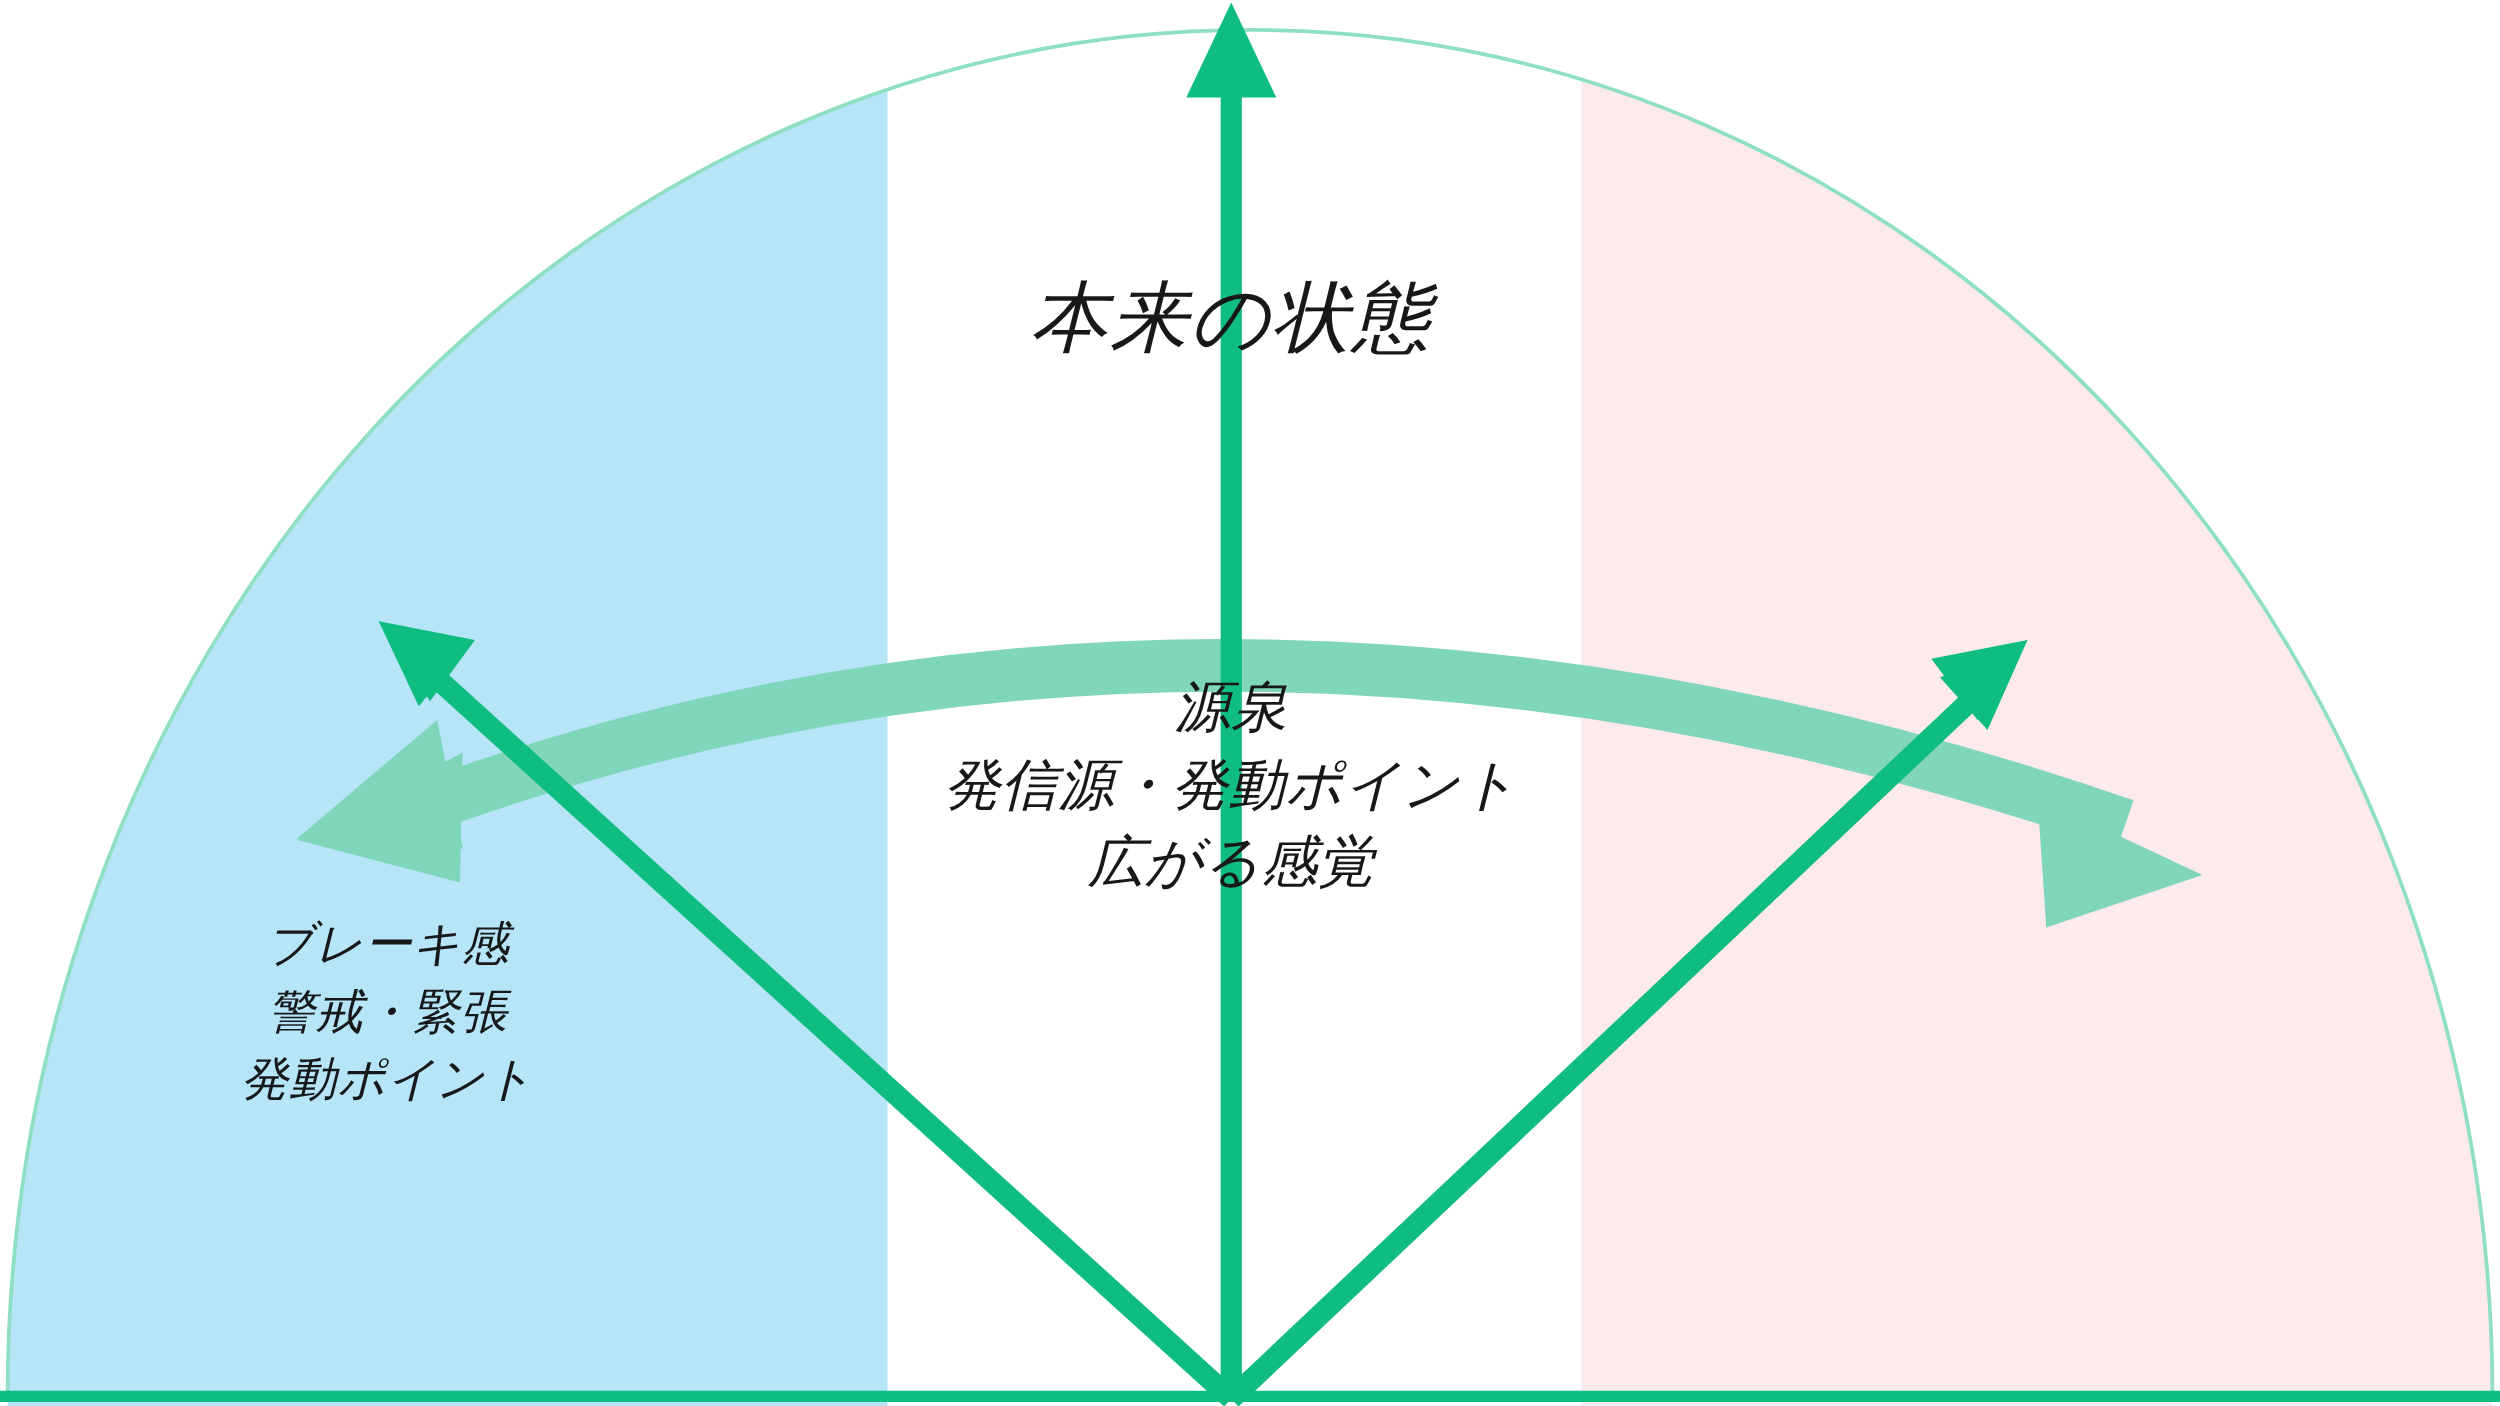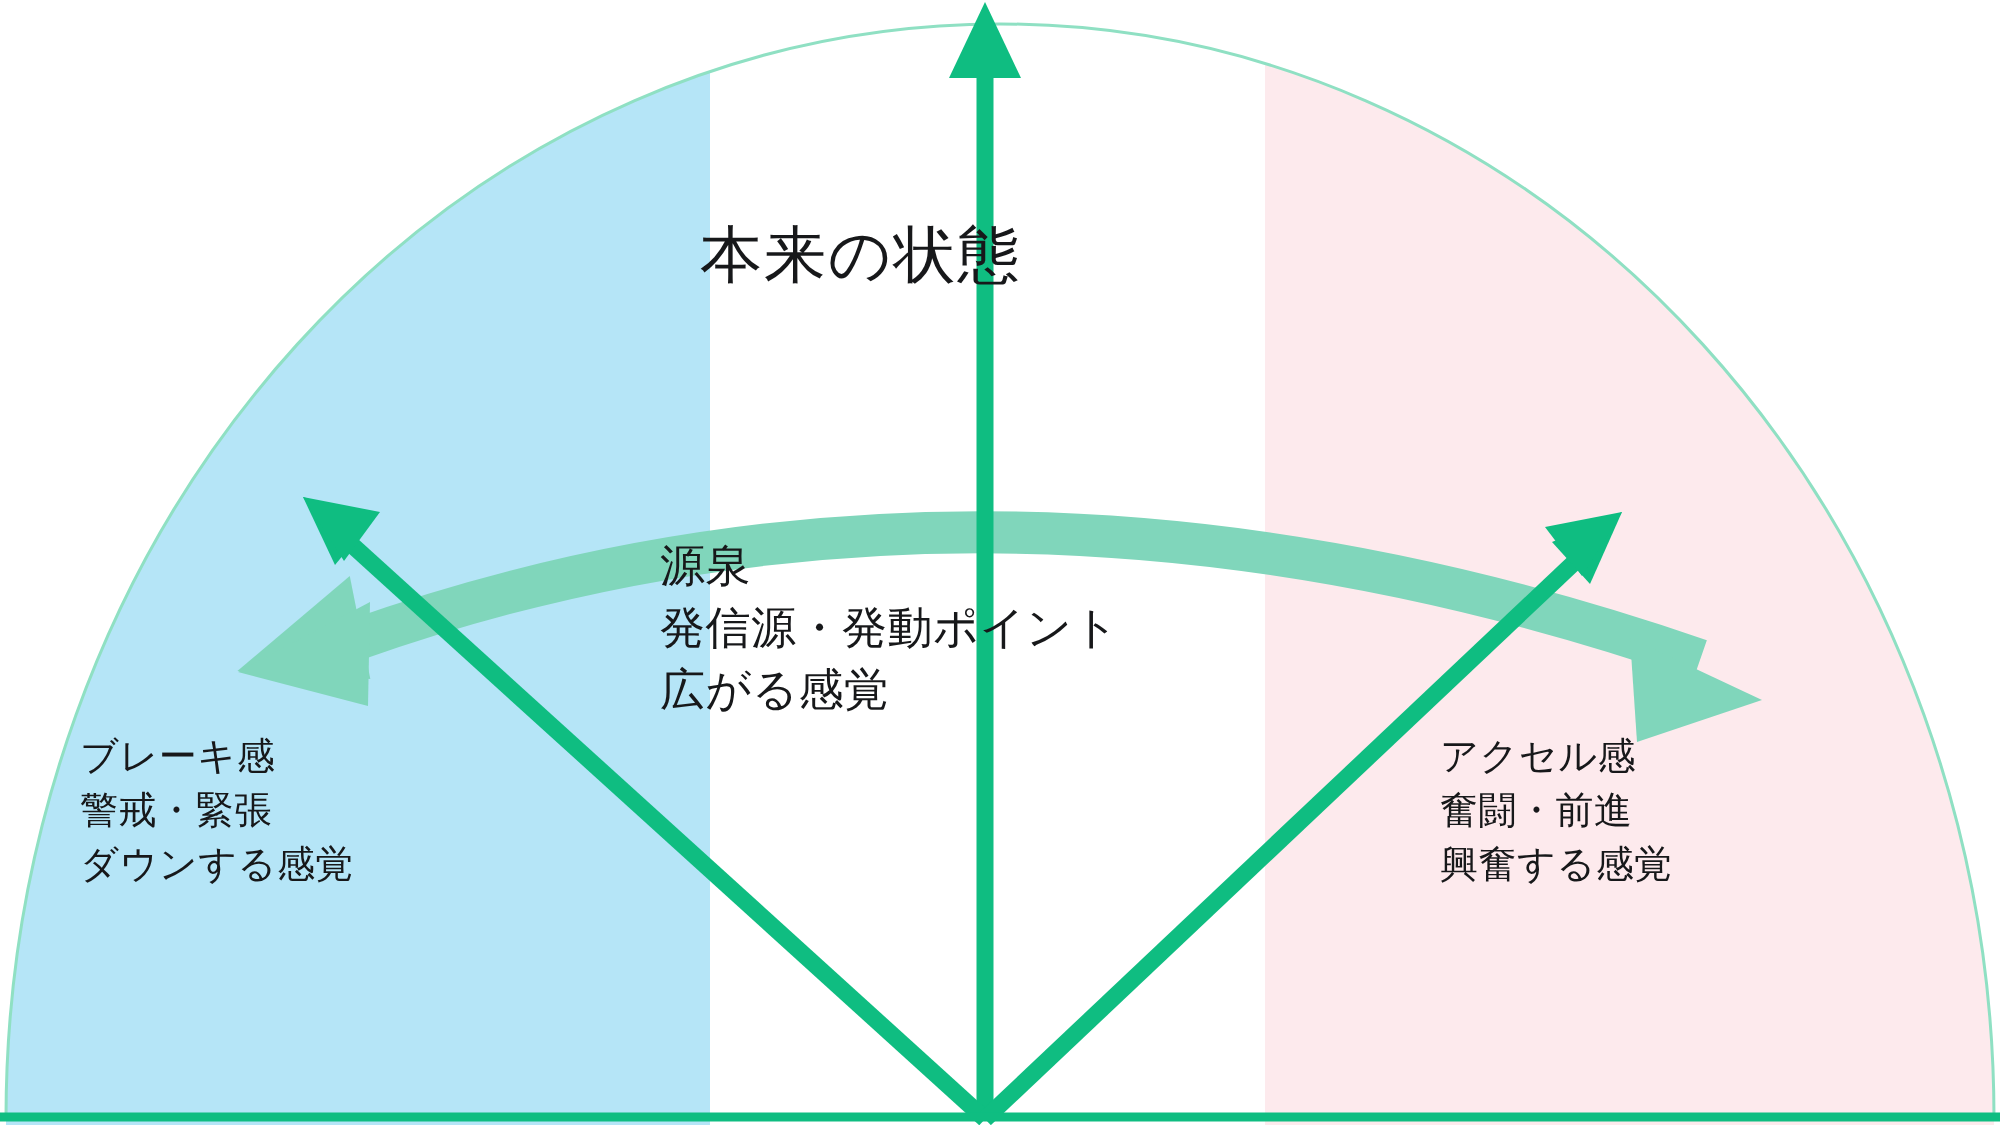--- a/index.html
+++ b/index.html
@@ -19,24 +19,25 @@
   }
   #canvas {
     position: absolute;
     left: 0; top: 0;
     width: 2000px;
     height: 1125px;
   }
   .lbl {
     position: absolute;
     color: #17181a;
-    text-align: left;
+    text-align: center;
     line-height: 1.34;
     white-space: pre-line;
     letter-spacing: 0.5px;
+    font-style: italic;
     -webkit-font-smoothing: antialiased;
   }
   #title-block {
     left: 700px;
     top: 200px;
     width: 570px;
   }
   #title-main {
     font-size: 62px;
     line-height: 1.12;
@@ -129,19 +130,16 @@
   <div class="lbl" id="title-block">
     <div id="title-main">本来の状態</div>
   </div>
 
   <div class="lbl" id="center-block">源泉
 発信源・発動ポイント
 広がる感覚</div>
 
   <div class="lbl" id="left-block">ブレーキ感
 警戒・緊張
-ダウンする感覚</div>
+発動ポイント</div>
 
-  <div class="lbl" id="right-block">アクセル感
-奮闘・前進
-興奮する感覚</div>
 
 </div>
 
 </body></html>

